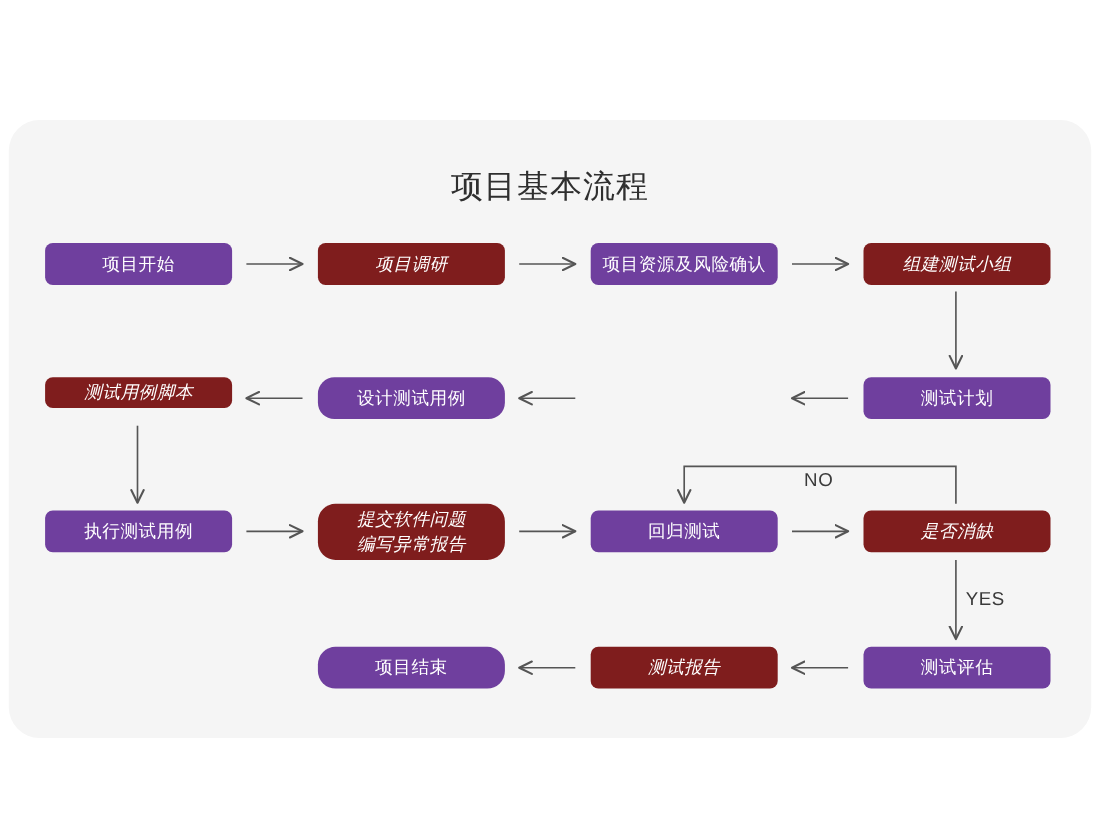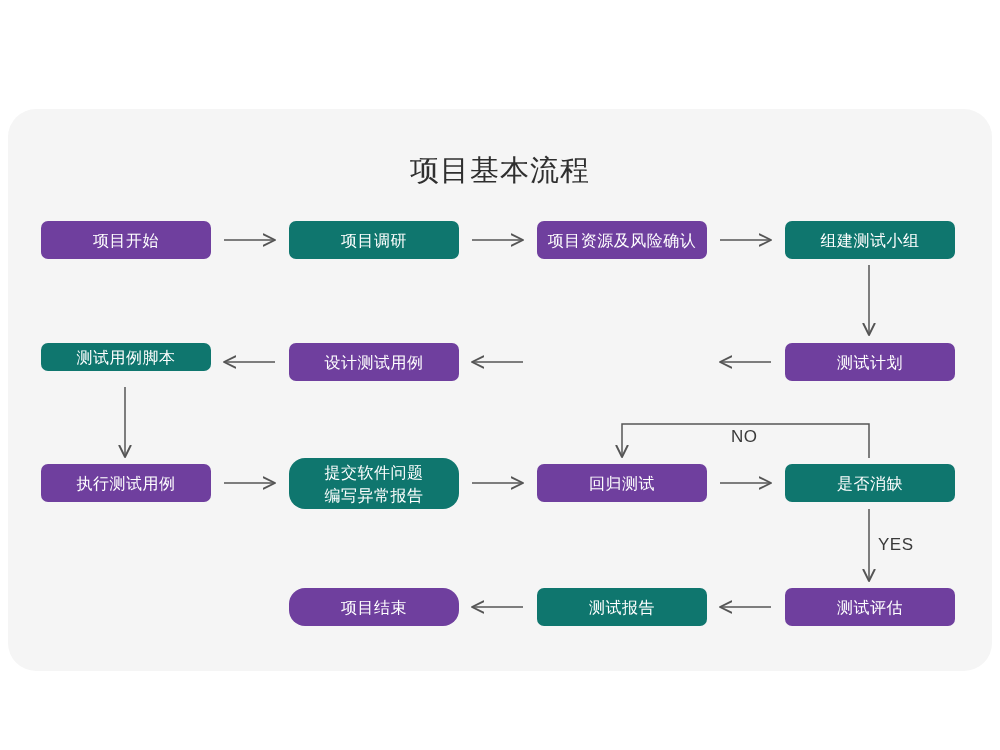--- a/index.html
+++ b/index.html
@@ -52,21 +52,22 @@
     text-align: left;
     font-size: 16px;
     line-height: 23px;
     letter-spacing: 0.5px;
     user-select: none;
   }
   .node.purple {
     background: #6f3f9e;
   }
   .node.gray {
-    background: #0f766e;
+    background: #7f1d1d;
+    font-style: italic;
   }
   .node-label {
     display: block;
     white-space: pre-line;
   }
   #edges {
     position: absolute;
     left: 0;
     top: 0;
     width: 1000px;
@@ -130,21 +131,21 @@
   <div class="node purple" style="left:537px; top:206px; width:170px; height:38px;">
     <span class="node-label">项目资源及风险确认</span>
   </div>
   <div class="node gray" style="left:785px; top:206px; width:170px; height:38px;">
     <span class="node-label">组建测试小组</span>
   </div>
 
   <div class="node gray" style="left:41px; top:328px; width:170px; height:28px;">
     <span class="node-label">测试用例脚本</span>
   </div>
-  <div class="node purple" style="left:289px; top:328px; width:170px; height:38px;">
+  <div class="node purple" style="left:289px; top:328px; width:170px; height:38px;border-radius:15px;">
     <span class="node-label">设计测试用例</span>
   </div>
   <div class="node purple" style="left:785px; top:328px; width:170px; height:38px;">
     <span class="node-label">测试计划</span>
   </div>
 
   <div class="node purple" style="left:41px; top:449px; width:170px; height:38px;">
     <span class="node-label">执行测试用例</span>
   </div>
   <div class="node gray" style="left:289px; top:443px; width:170px; height:51px;border-radius:16px;">

